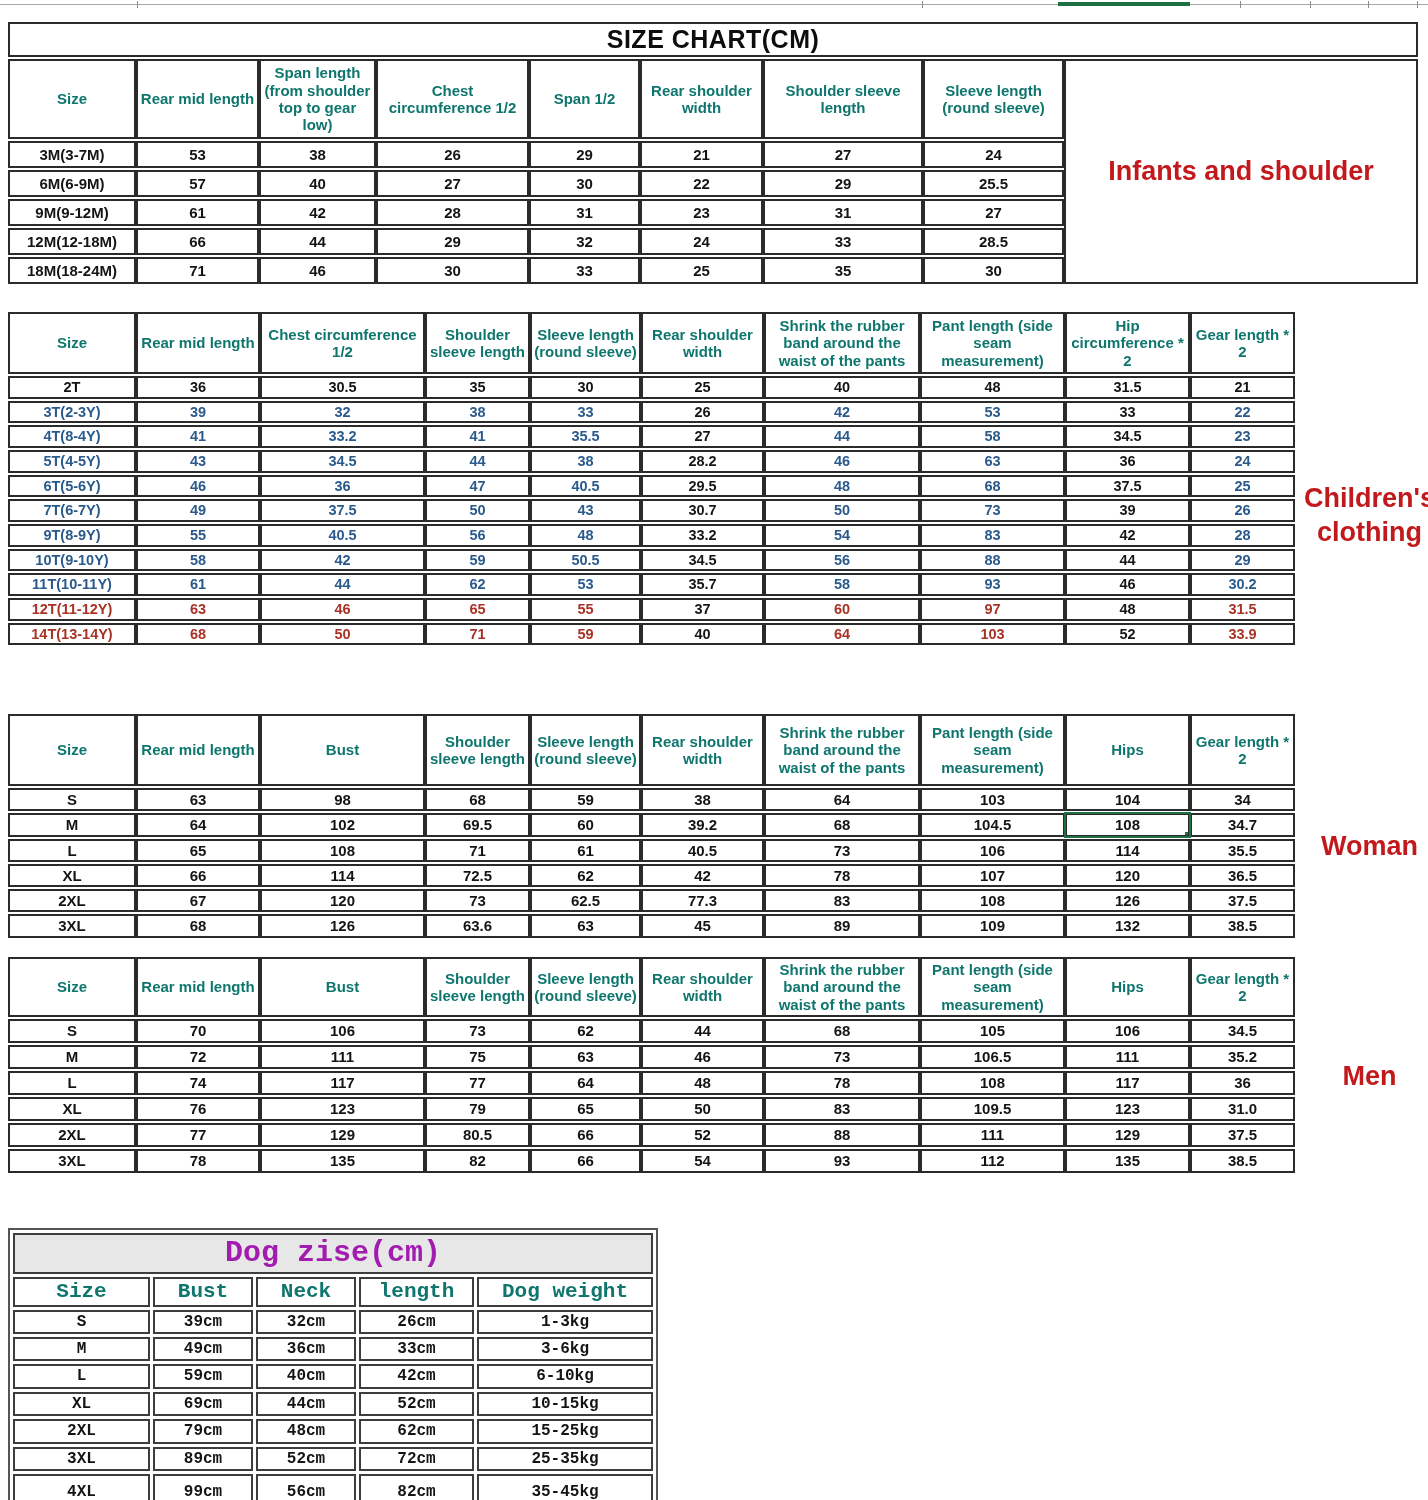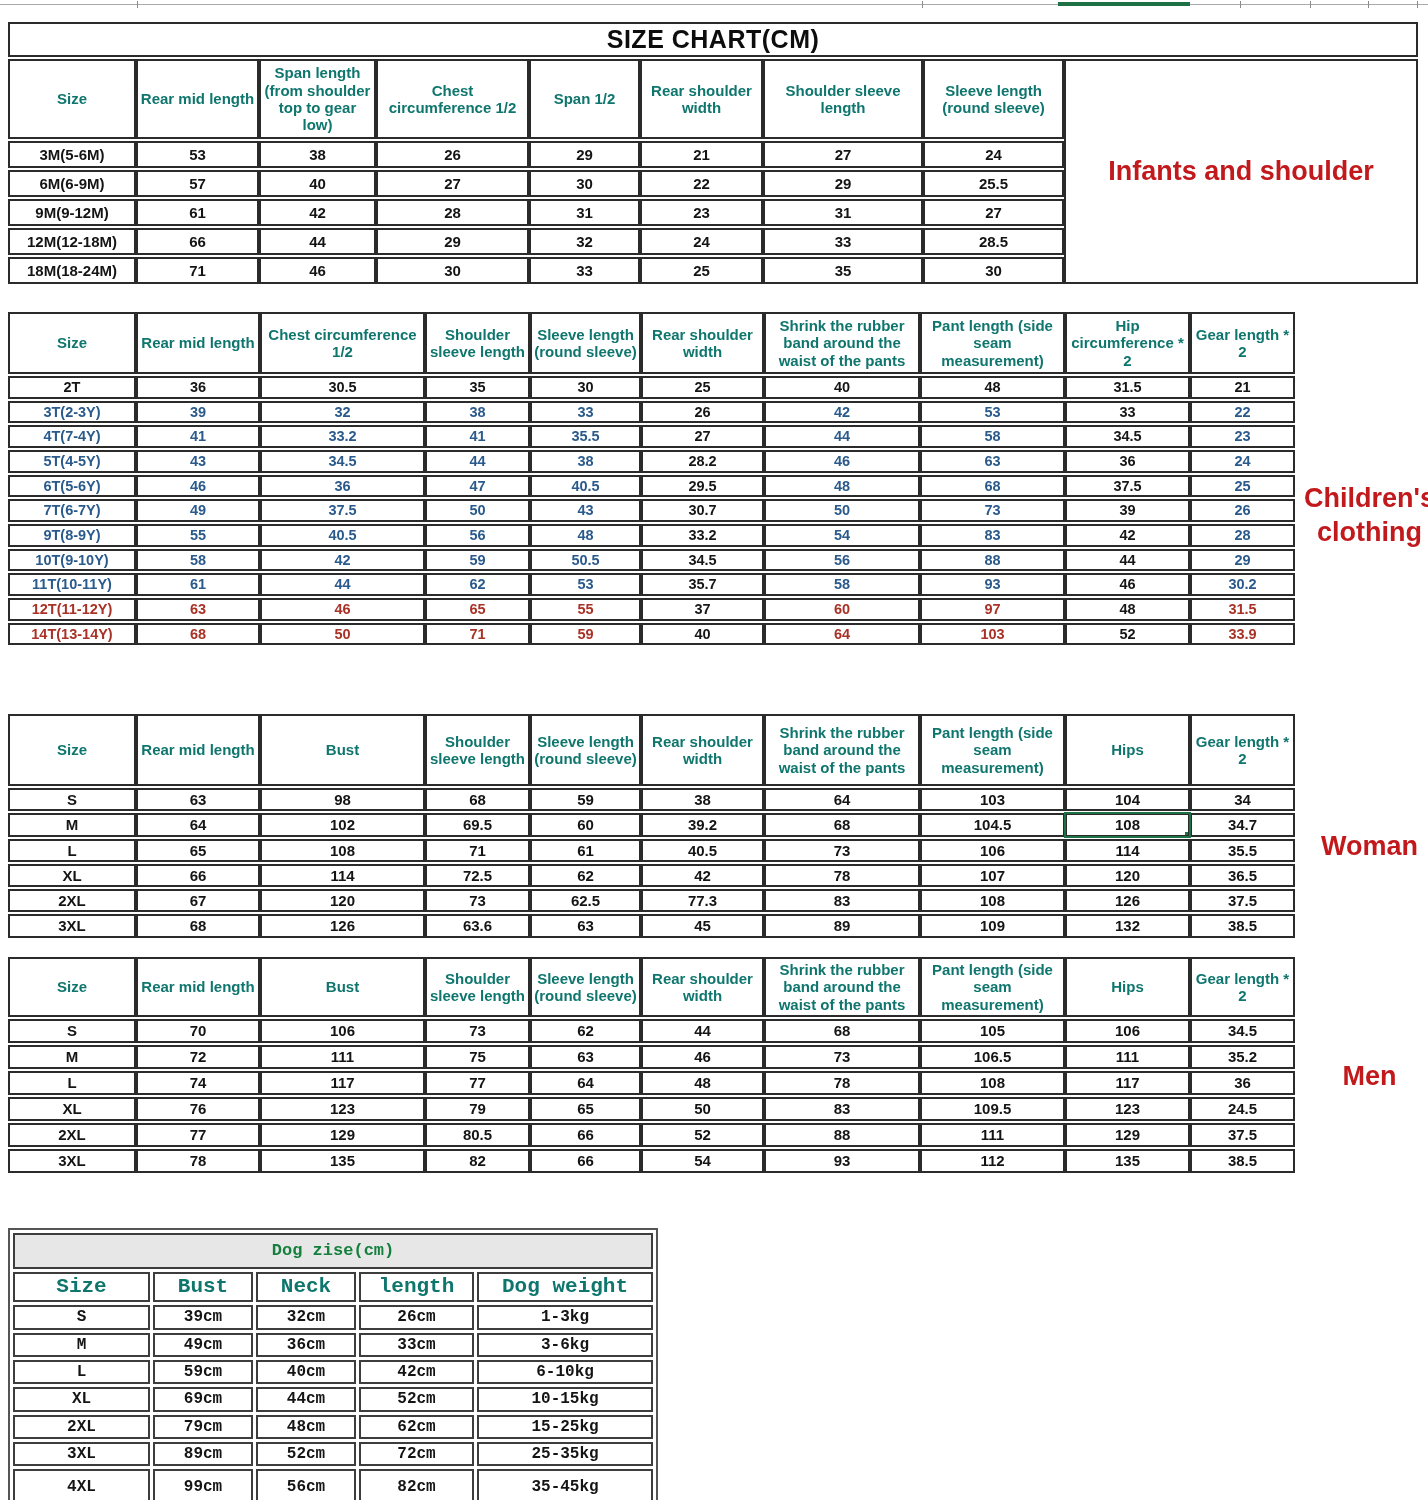--- a/index.html
+++ b/index.html
@@ -58,21 +58,21 @@
   .t4 td{height:24px;}
 
   .side-float{position:absolute;left:1295px;width:133px;text-align:center;
               font-size:27px;font-weight:bold;color:var(--accent-red);line-height:1.25;}
 
   
   .t5-wrap{position:absolute;left:8px;top:1228px;}
   .t5{width:628px;border:2px solid #555;border-spacing:3px;
       font-family:"Liberation Mono","DejaVu Sans Mono",monospace;}
   .t5 th,.t5 td{border:2px solid #3d3d3d;font-family:inherit;}
-  .t5 .title-cell{height:36px;font-size:17px;background:#e7e7e7;color:#15803d;}
+  .t5 .title-cell{height:36px;font-size:30px;background:#e7e7e7;color:#a21caf;}
   .t5 th{height:27px;font-size:21px;}
   .t5 td{height:18px;font-size:16px;}
   .t5 tbody tr:last-child td{height:36px;}
 </style>
 </head>
 <body>
 
 <div class="page">
 
   <div class="grid-strip">
@@ -108,21 +108,21 @@
             <th>Rear mid length</th>
             <th>Span length (from shoulder top to gear low)</th>
             <th>Chest circumference 1/2</th>
             <th>Span 1/2</th>
             <th>Rear shoulder width</th>
             <th>Shoulder sleeve length</th>
             <th>Sleeve length (round sleeve)</th>
             <td rowspan="6" class="side-cell">Infants and shoulder</td>
           </tr>
           <tr class="c-black">
-            <td>3M(5-6M)</td>
+            <td>3M(3-7M)</td>
             <td>53</td>
             <td>38</td>
             <td>26</td>
             <td>29</td>
             <td>21</td>
             <td>27</td>
             <td>24</td>
           </tr>
           <tr class="c-black">
             <td>6M(6-9M)</td>
@@ -213,21 +213,21 @@
             <td>32</td>
             <td>38</td>
             <td>33</td>
             <td class="plain">26</td>
             <td>42</td>
             <td>53</td>
             <td class="plain">33</td>
             <td>22</td>
           </tr>
           <tr class="c-blue">
-            <td>4T(7-4Y)</td>
+            <td>4T(8-4Y)</td>
             <td>41</td>
             <td>33.2</td>
             <td>41</td>
             <td>35.5</td>
             <td class="plain">27</td>
             <td>44</td>
             <td>58</td>
             <td class="plain">34.5</td>
             <td>23</td>
           </tr>
@@ -505,21 +505,21 @@
           <tr class="c-black">
             <td>XL</td>
             <td>76</td>
             <td>123</td>
             <td>79</td>
             <td>65</td>
             <td>50</td>
             <td>83</td>
             <td>109.5</td>
             <td>123</td>
-            <td>24.5</td>
+            <td>31.0</td>
           </tr>
           <tr class="c-black">
             <td>2XL</td>
             <td>77</td>
             <td>129</td>
             <td>80.5</td>
             <td>66</td>
             <td>52</td>
             <td>88</td>
             <td>111</td>

